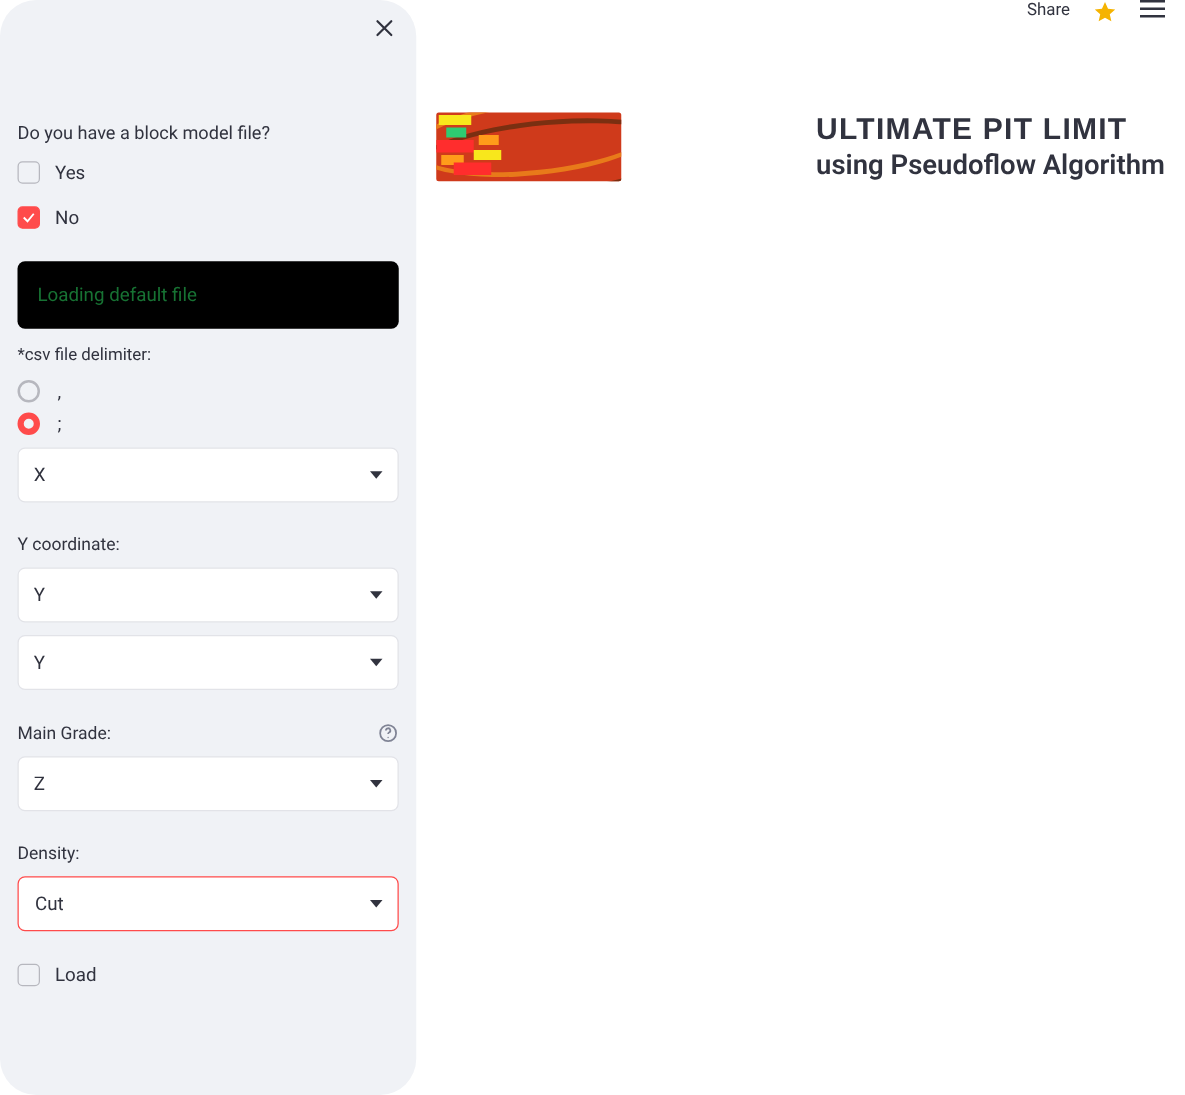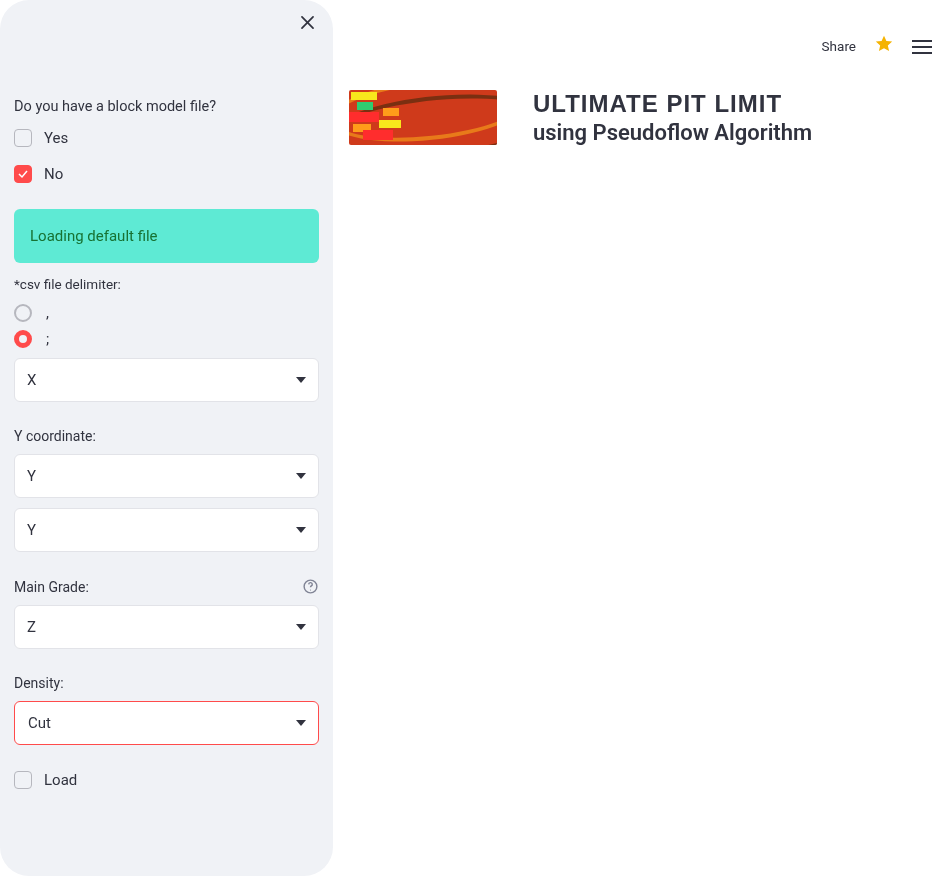--- a/index.html
+++ b/index.html
@@ -12,47 +12,47 @@
   .close-btn svg { width: 19px; height: 19px; stroke:#31333f; }
   .form { margin-top: 84px; }
   .q-label { font-size: 14.5px; color:#31333f; margin-bottom: 14px; }
   .check-row { display: flex; align-items: flex-start; gap: 12px; margin-top: 14px; }
   .check-row.second { margin-top: 18px; }
   .check-visual { width: 18px; height: 18px; border-radius: 4px; border: 1.5px solid #b6b7be; display:flex; align-items:center; justify-content:center; }
   .check-visual.checked { background:#ff4b4b; border-color:#ff4b4b; }
   .check-visual.checked svg { width:12px; height:12px; stroke:#fff; stroke-width:3; fill:none; }
   .check-label { font-size: 15px; }
 
-  .alert-success { margin-top: 26px; background:#5eead4; border-radius:6px; padding: 18px 16px; color:#177233; font-size:15px; }
+  .alert-success { margin-top: 26px; background:#000000; border-radius:6px; padding: 18px 16px; color:#177233; font-size:15px; }
 
   .small-label { font-size: 13.5px; margin-top: 13px; color:#31333f; }
   .radio-row { display:flex; align-items:center; gap: 14px; margin-top: 12px; }
   .radio-visual { width:18px; height:18px; border-radius:50%; border:2px solid #b6b7be; display:flex; align-items:center; justify-content:center; }
   .radio-visual.active { border-color:#ff4b4b; border-width:5px; }
   .radio-label { font-size:15px; }
 
   .field-label { font-size: 14px; margin-top: 26px; }
   .field-label.with-icon { display:flex; justify-content:space-between; align-items:center; }
   .help-icon { width:17px; height:17px; color:#808495; }
 
   .select { margin-top: 10px; background:#fff; border:1px solid #e2e3e8; border-radius:6px; height:44px; display:flex; align-items:center; justify-content:space-between; padding:0 12px; font-size:15px; }
   .select.error { border-color:#ff4b4b;padding-left:13px; }
   .caret { width:0; height:0; border-left:5px solid transparent; border-right:5px solid transparent; border-top:6px solid #31333f; }
 
   .load-row { display:flex; align-items:center; gap:12px; margin-top:26px; }
 
   
   .main { flex:1; position:relative; padding: 0 16px; }
-  .topbar { display:flex; align-items:flex-end; justify-content:flex-end; gap:18px; height:54px; }
+  .topbar { display:flex; align-items:flex-start; justify-content:flex-end; gap:18px; height:54px; }
   .share-text { font-size:13.5px; color:#31333f; }
   .star-icon { color:#f5b301; }
   .menu-icon { display:flex; flex-direction:column; gap:4px; cursor:pointer; }
   .menu-icon div { width:20px; height:2px; background:#31333f; }
 
-  .hero { display:flex; gap:36px; margin-top:36px; align-items:center; padding-left:0; }
+  .hero { display:flex; gap:26px; margin-top:36px; align-items:center; padding-left:0;justify-content:space-between; }
   .hero-img { width:148px; height:55px; border-radius:2px; background:#cf3a1b; position:relative; overflow:hidden; }
   .hero-img .band1 { position:absolute; top:-10px; left:-20px; width:200px; height:60px; border-radius:50%; border:4px solid #e87a1a; transform:rotate(-6deg);}
   .hero-img .band2 { position:absolute; top:6px; left:-20px; width:220px; height:60px; border-radius:50%; border:4px solid #7a2f11; transform:rotate(-5deg);}
   .hero-img .px { position:absolute; }
   .p1{top:2px;left:2px;width:26px;height:8px;background:#f8e71c;}
   .p2{top:12px;left:8px;width:16px;height:8px;background:#2ecc71;}
   .p3{top:22px;left:0px;width:30px;height:10px;background:#ff2d2d;}
   .p4{top:34px;left:4px;width:18px;height:8px;background:#ff9c1a;}
   .p5{top:30px;left:30px;width:22px;height:8px;background:#f8e71c;}
   .p6{top:40px;left:14px;width:30px;height:10px;background:#ff2d2d;}

